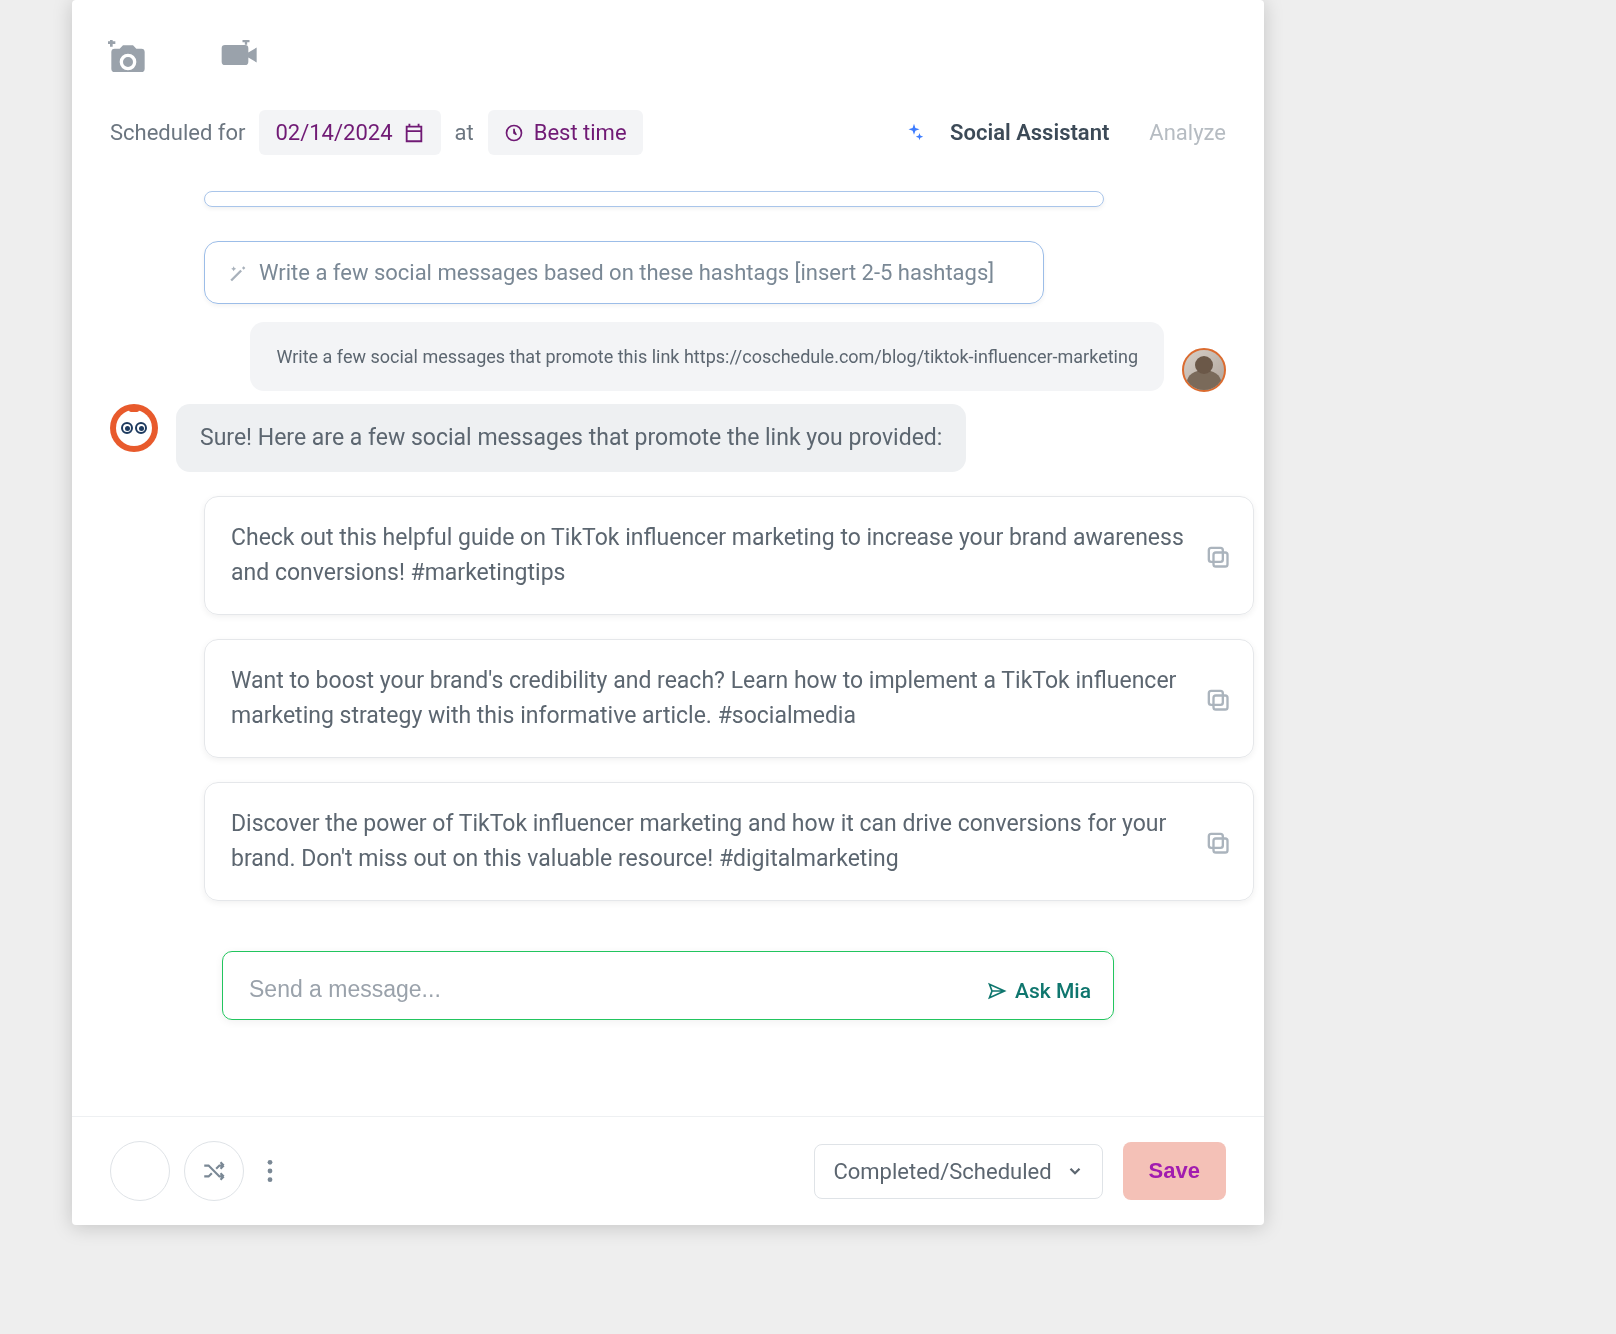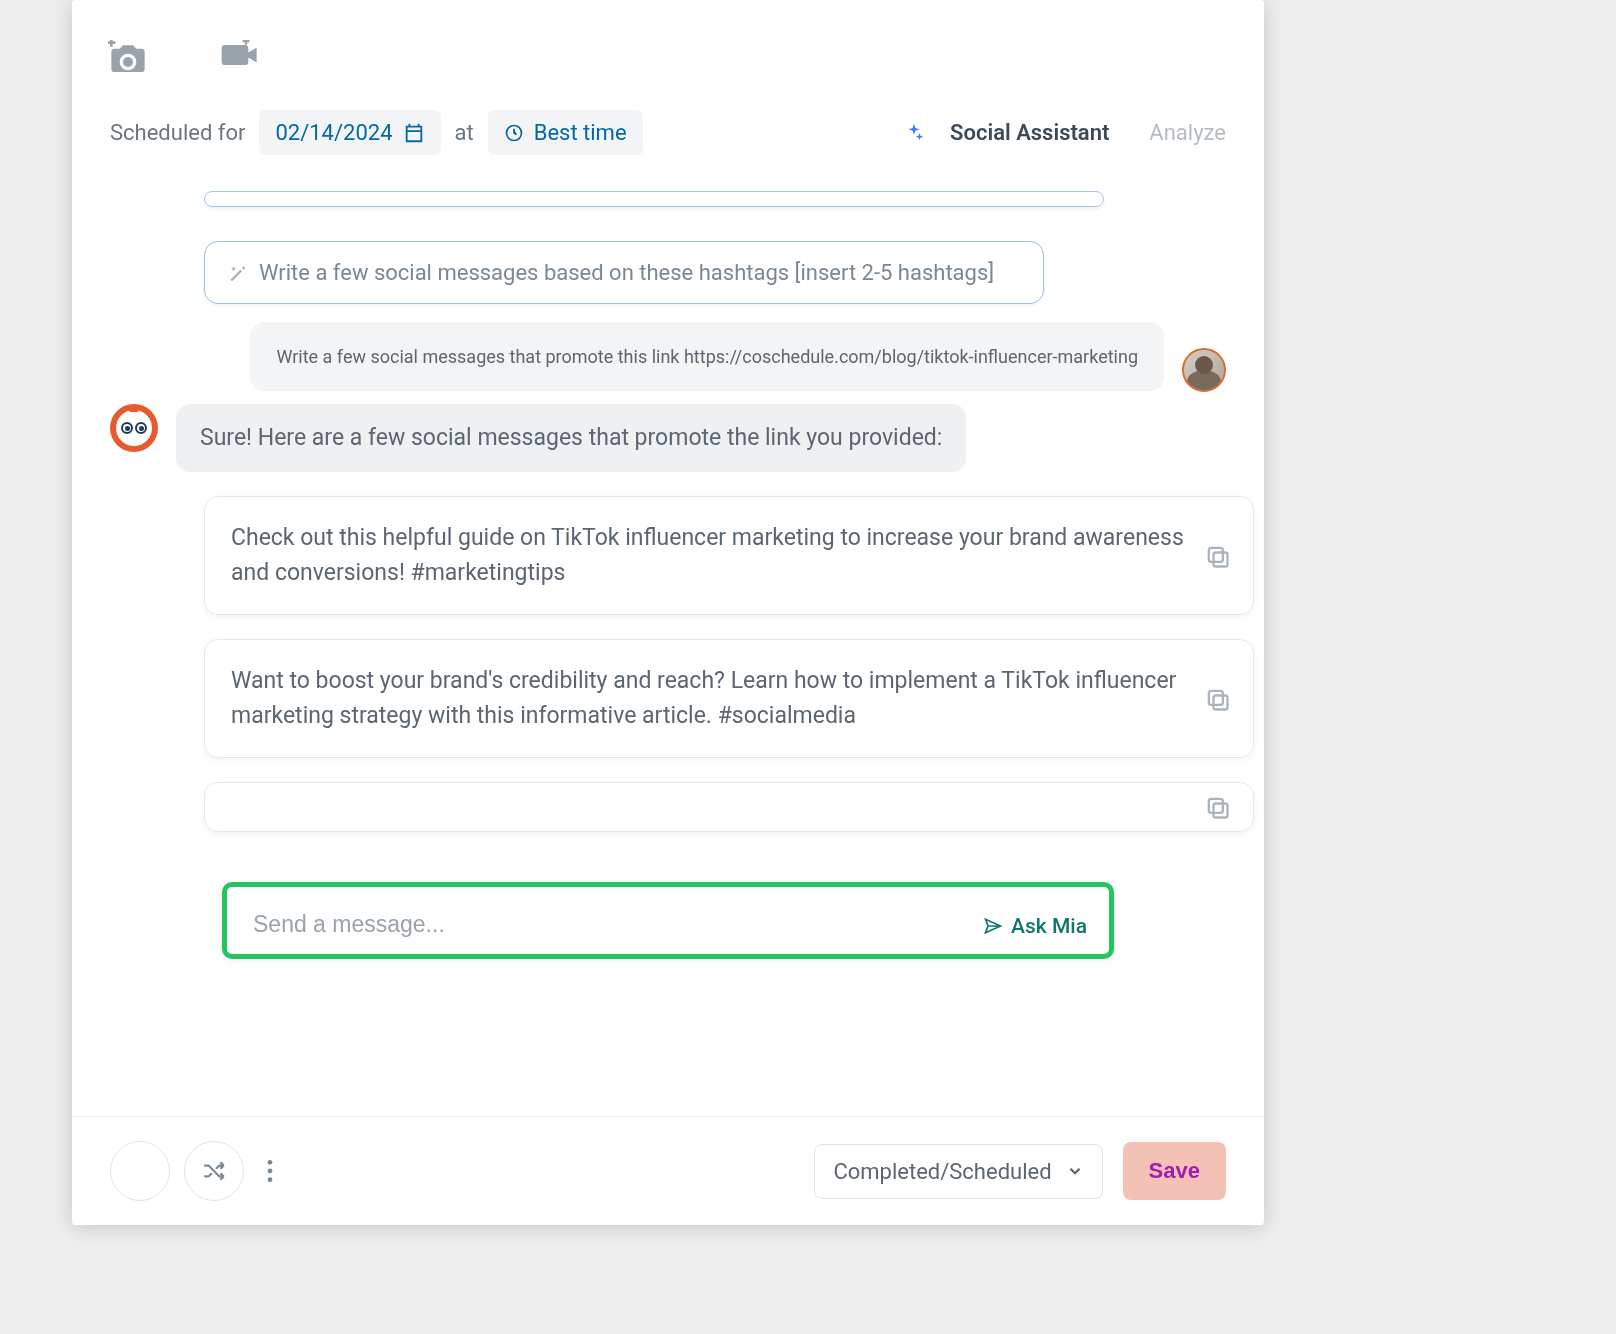--- a/index.html
+++ b/index.html
@@ -22,21 +22,21 @@
 
   
   .sched-row {
     display: flex; align-items: center; justify-content: space-between;
     padding: 36px 38px 14px 38px;
   }
   .sched-left { display: flex; align-items: center; gap: 14px; font-size: 22px; color: #6c7680; }
   .pill {
     background: #f3f4f6; border-radius: 6px; padding: 10px 16px;
     display: inline-flex; align-items: center; gap: 10px;
-    color: #0369a1; font-size: 22px;
+    color: #701a75; font-size: 22px;
   }
   .sched-right { display: flex; align-items: center; gap: 40px; font-size: 22px; }
   .social-assist { display: inline-flex; align-items: center; gap: 25px; color: #3c4a57; font-weight: 600; cursor: pointer; }
   .analyze { color: #b6bcc2; cursor: pointer; }
   .sparkle-blue { color: #3d7cff; }
 
   
   .chat {
     flex: 1;
     padding: 0 38px 20px 38px;
@@ -136,21 +136,21 @@
     cursor: pointer;
   }
   .sugg-action {
     position: absolute; right: 22px; top: 50%; transform: translateY(-50%);
     color: #abb4bd;
   }
 
   .compose {
     margin: 50px auto 0 auto;
     width: 892px;
-    border: 5px solid #22c55e;
+    border: 1px solid #22c55e;
     border-radius: 10px;
     padding: 24px 26px 16px 26px;
     box-shadow: 0 2px 8px rgba(0,0,0,0.06);
     position: relative;
   }
   .compose input {
     width: 100%; border: none; outline: none;
     font-size: 23px; color: #6c7680;
   }
   .compose input::placeholder { color: #9aa2ab; }
@@ -295,20 +295,21 @@
           <span>Want to boost your brand's credibility and reach? Learn how to implement a TikTok influencer marketing strategy with this informative article. #socialmedia</span>
           <span class="sugg-action">
             <svg width="28" height="28" viewBox="0 0 24 24">
                 <rect x="5" y="5" width="12" height="12" rx="2" fill="none" stroke="currentColor" stroke-width="2"></rect>
                 <rect x="9" y="9" width="12" height="12" rx="2" fill="none" stroke="currentColor" stroke-width="2"></rect>
               </svg>
           </span>
         </div>
 
         <div class="suggestion-card">
+          <span>Discover the power of TikTok influencer marketing and how it can drive conversions for your brand. Don't miss out on this valuable resource! #digitalmarketing</span>
           <span class="sugg-action">
             <svg width="28" height="28" viewBox="0 0 24 24">
                 <rect x="5" y="5" width="12" height="12" rx="2" fill="none" stroke="currentColor" stroke-width="2"></rect>
                 <rect x="9" y="9" width="12" height="12" rx="2" fill="none" stroke="currentColor" stroke-width="2"></rect>
               </svg>
           </span>
         </div>
 
         <div class="compose">
           <input type="text" placeholder="Send a message..." style="">

